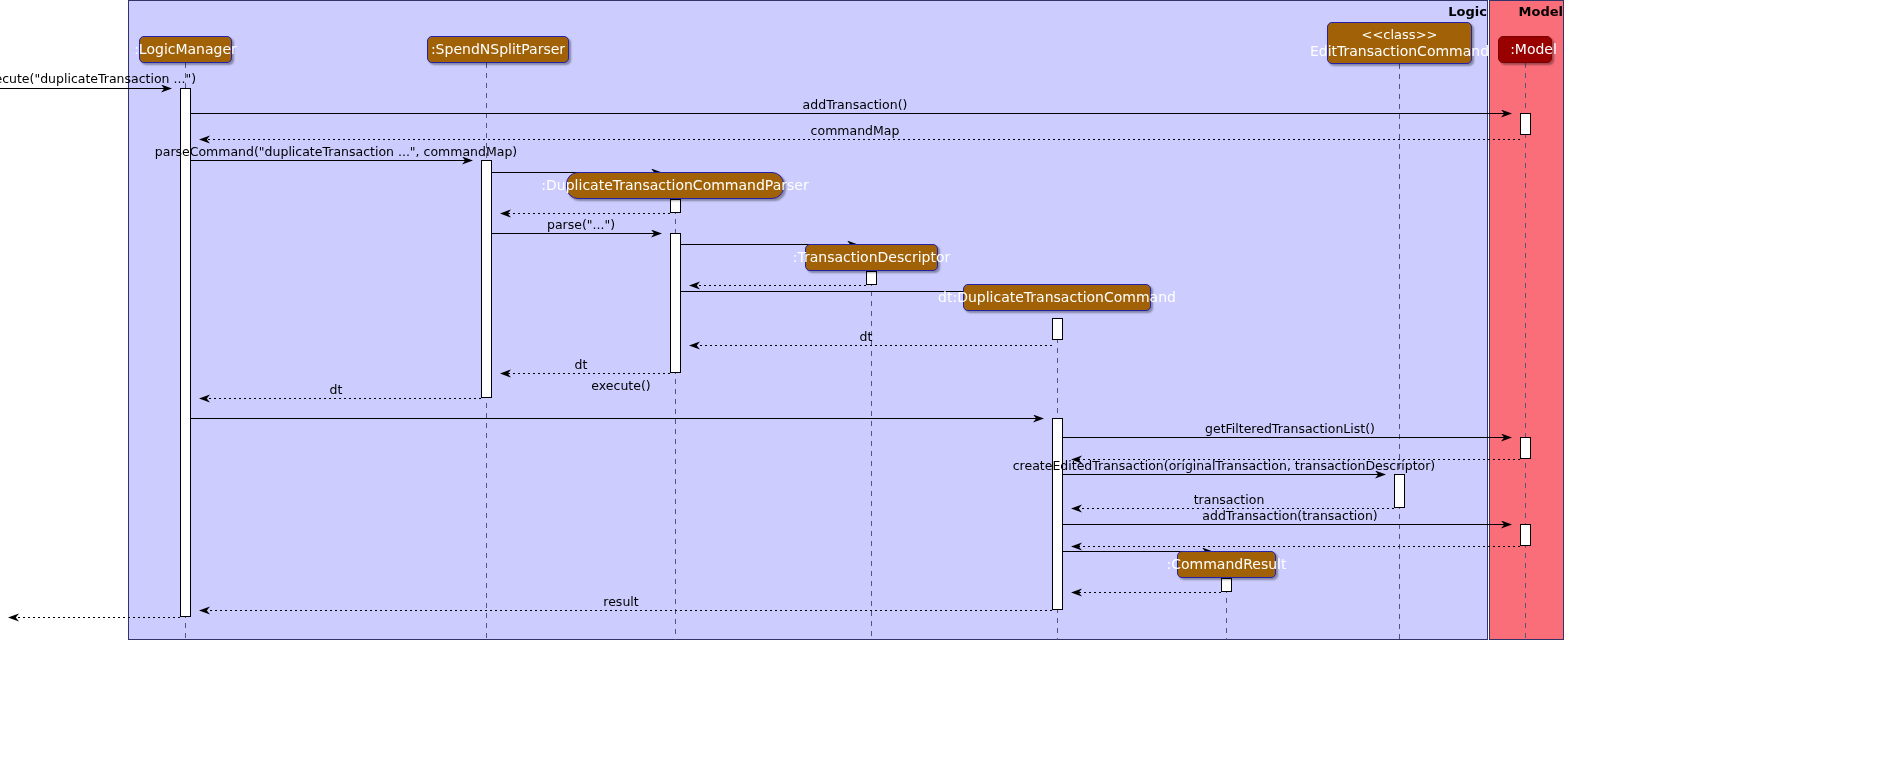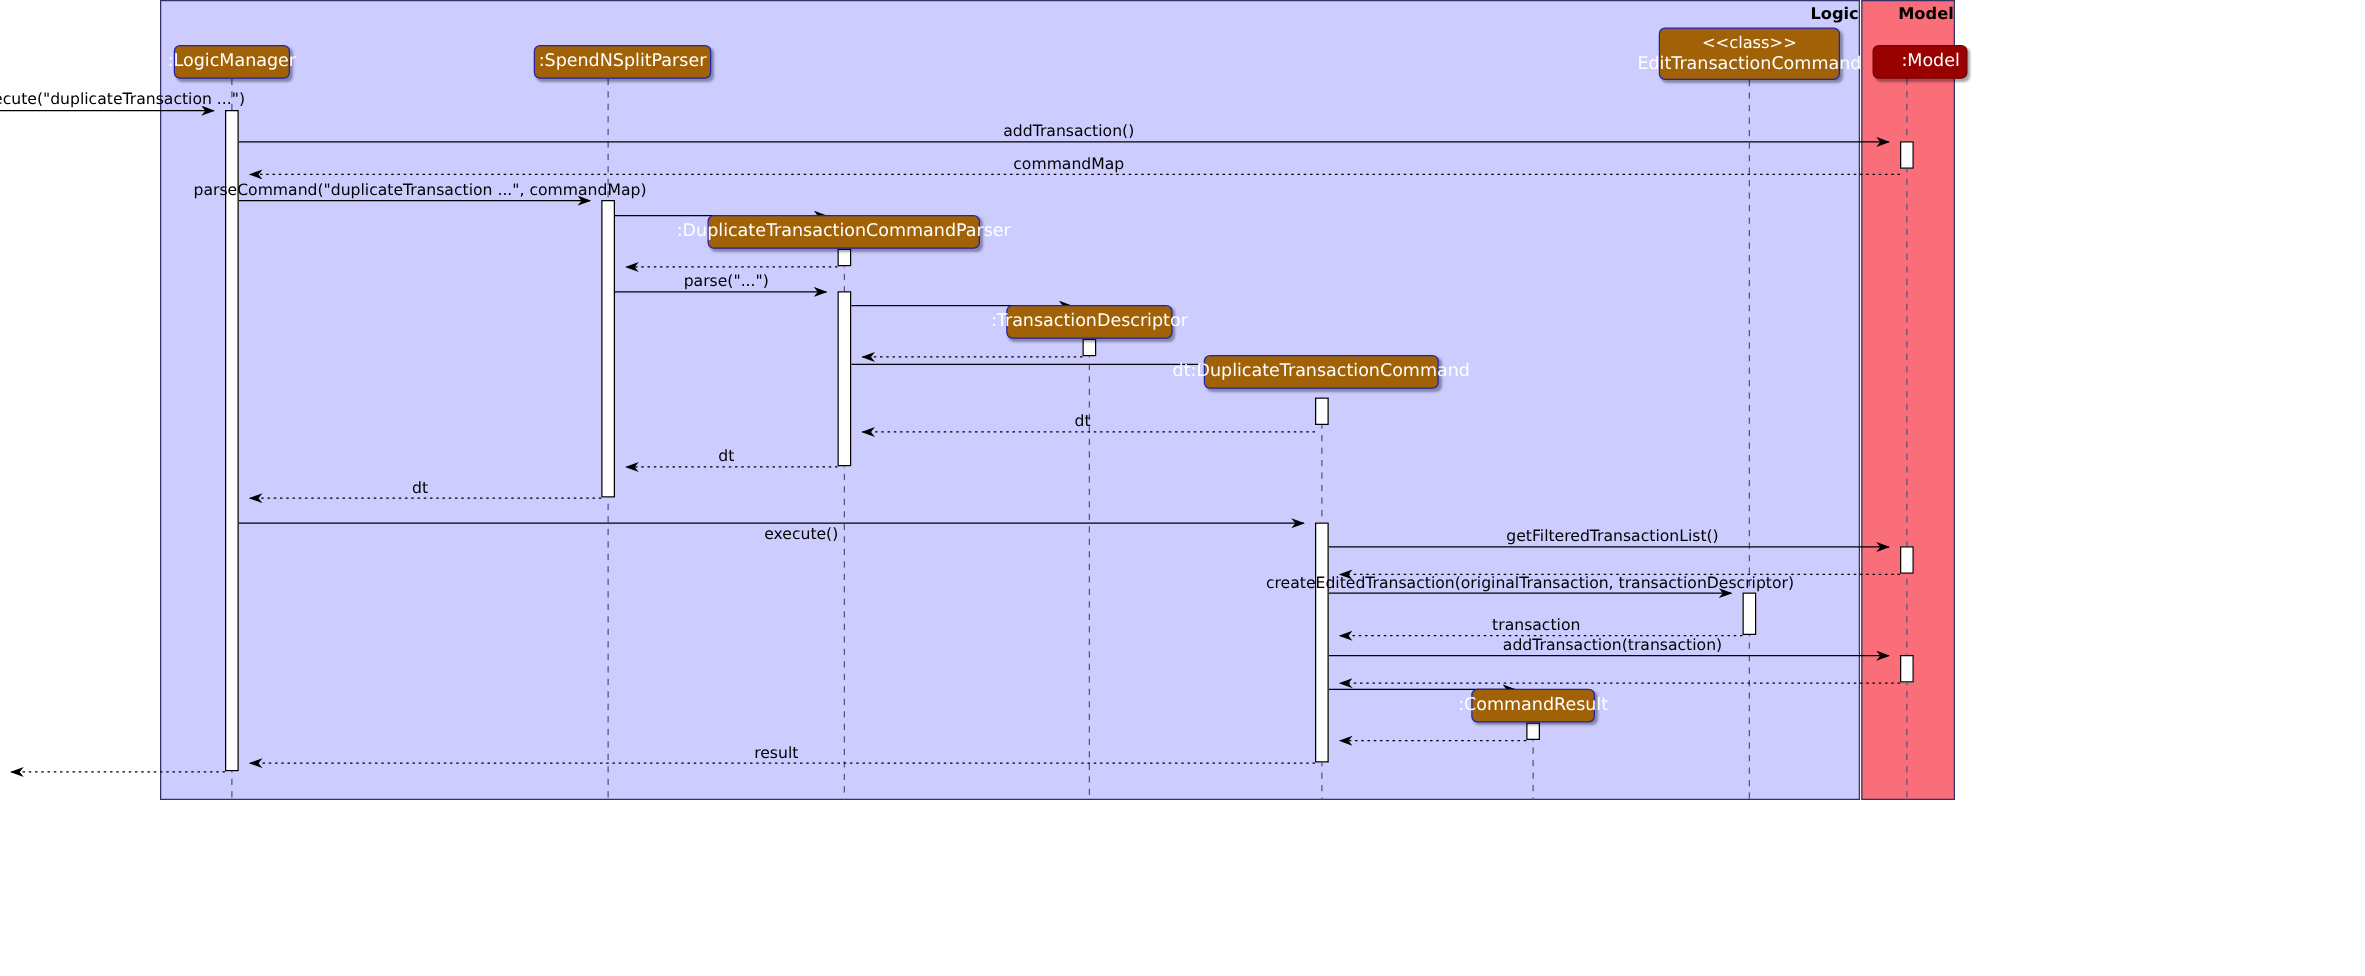--- a/index.html
+++ b/index.html
@@ -132,21 +132,21 @@
       <div class="pbox logic" style="left: 139px; top: 36px; width: 93px; height: 27px;">
         <div>
           <span class="nm">:LogicManager</span>
         </div>
       </div>
       <div class="pbox logic" style="left: 427px; top: 36px; width: 142px; height: 27px;">
         <div>
           <span class="nm">:SpendNSplitParser</span>
         </div>
       </div>
-      <div class="pbox logic" style="left: 566px; top: 172px; width: 218px; height: 27px;">
+      <div class="pbox logic" style="left: 566px; top: 172px; width: 218px; height: 27px; border-radius: 12px;">
         <div>
           <span class="nm">:DuplicateTransactionCommandParser</span>
         </div>
       </div>
       <div class="pbox logic" style="left: 805px; top: 244px; width: 133px; height: 27px;">
         <div>
           <span class="nm">:TransactionDescriptor</span>
         </div>
       </div>
       <div class="pbox logic" style="left: 963px; top: 284px; width: 188px; height: 27px;">
@@ -158,36 +158,36 @@
         <div>
           <span class="stereo">&lt;&lt;class&gt;&gt;</span>
           <span class="nm">EditTransactionCommand</span>
         </div>
       </div>
       <div class="pbox logic" style="left: 1177px; top: 551px; width: 99px; height: 27px;">
         <div>
           <span class="nm">:CommandResult</span>
         </div>
       </div>
-      <div class="pbox model" style="left: 1498px; top: 36px; width: 76px; height: 27px; padding-left: 26px;">
+      <div class="pbox model" style="left: 1498px; top: 36px; width: 54px; height: 27px; padding-left: 26px;">
         <div>
           <span class="nm">:Model</span>
         </div>
       </div>
     </div>
 
   <div id="labels">
       <div class="msg ctr" style="left: 88px; top: 72px;">execute("duplicateTransaction ...")</div>
       <div class="msg ctr" style="left: 855px; top: 98px;">addTransaction()</div>
       <div class="msg ctr" style="left: 855px; top: 124px;">commandMap</div>
       <div class="msg ctr" style="left: 336px; top: 145px;">parseCommand("duplicateTransaction ...", commandMap)</div>
       <div class="msg ctr" style="left: 581px; top: 218px;">parse("...")</div>
       <div class="msg ctr" style="left: 866px; top: 330px;">dt</div>
       <div class="msg ctr" style="left: 581px; top: 358px;">dt</div>
       <div class="msg ctr" style="left: 336px; top: 383px;">dt</div>
-      <div class="msg ctr" style="left: 621px; top: 420px; margin-left: 20px;">execute()</div>
+      <div class="msg ctr" style="left: 621px; top: 379px;">execute()</div>
       <div class="msg ctr" style="left: 1290px; top: 422px;">getFilteredTransactionList()</div>
       <div class="msg ctr" style="left: 1224px; top: 459px;">createEditedTransaction(originalTransaction, transactionDescriptor)</div>
       <div class="msg ctr" style="left: 1229px; top: 493px;">transaction</div>
       <div class="msg ctr" style="left: 1290px; top: 509px;">addTransaction(transaction)</div>
       <div class="msg ctr" style="left: 621px; top: 595px;">result</div>
     </div>
 </div>
 
 </body></html>

